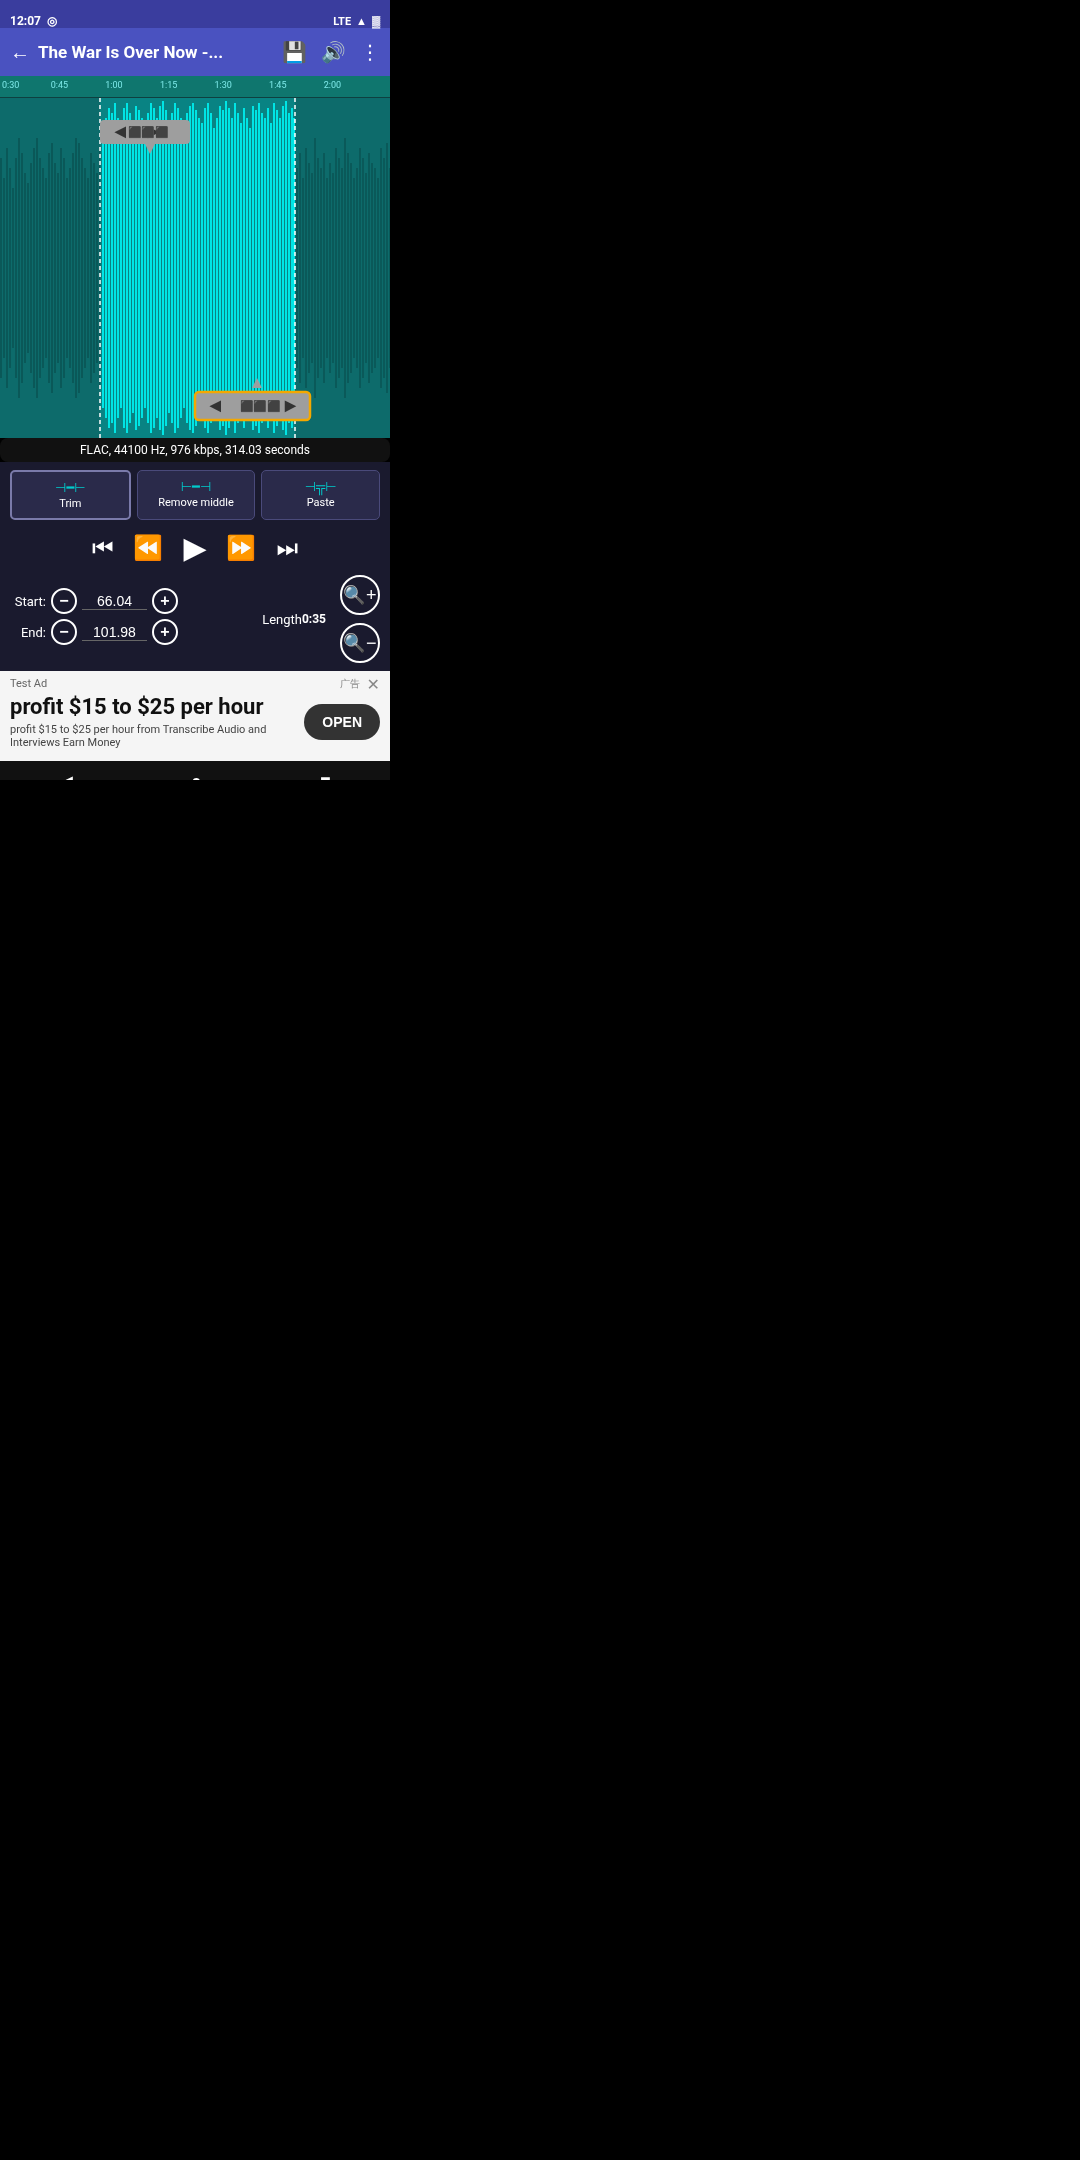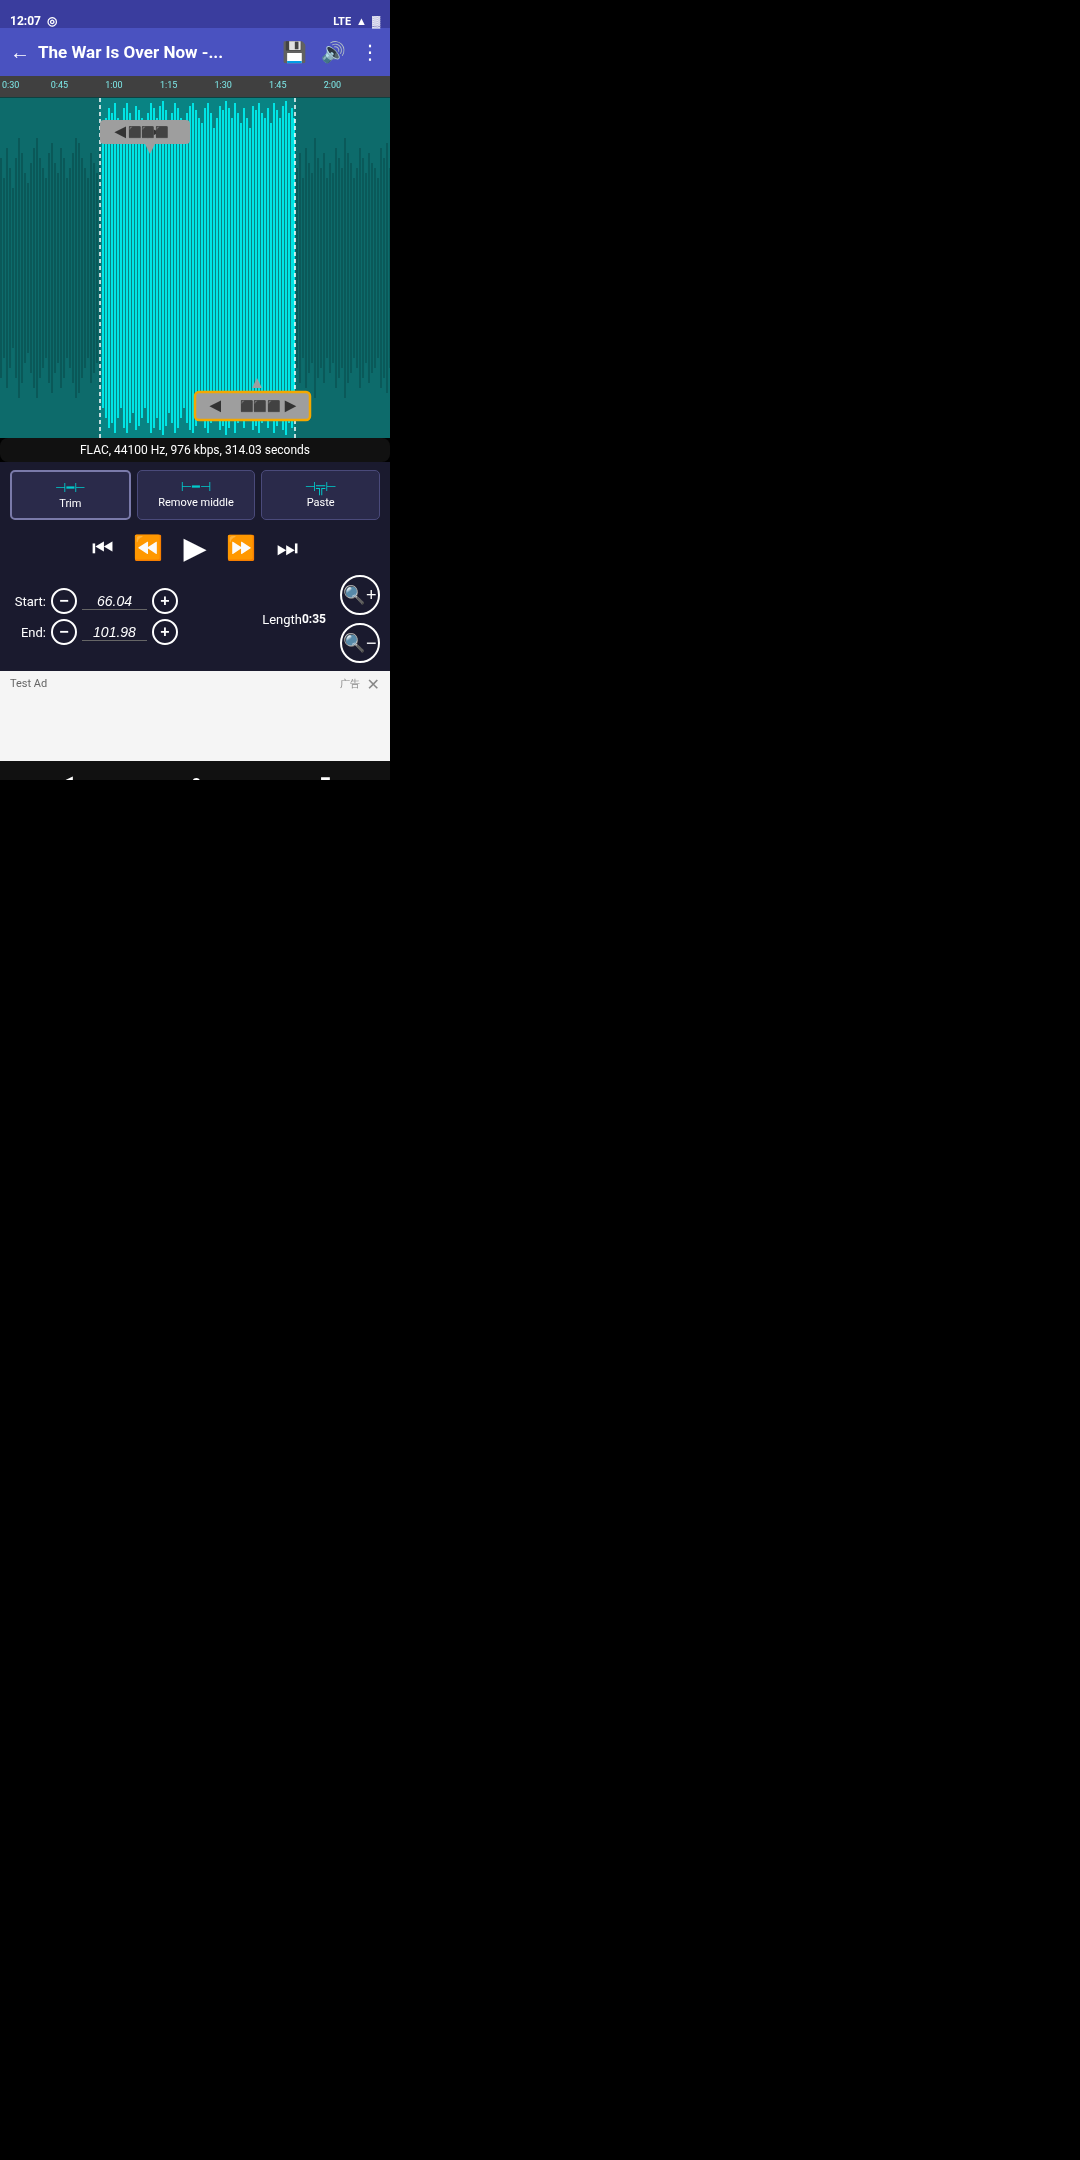--- a/index.html
+++ b/index.html
@@ -45,21 +45,21 @@
       font-weight: bold;
       white-space: nowrap;
       overflow: hidden;
       text-overflow: ellipsis;
     }
     .top-bar-icons { display: flex; align-items: center; gap: 14px; }
     .icon-btn { color: white; cursor: pointer; font-size: 20px; }
 
     
     .timeline-ruler {
-      background: #404040;
+      background: #0f766e;
       height: 22px;
       display: flex;
       align-items: center;
       position: relative;
       overflow: hidden;
       border-bottom: 1px solid #0e4040;
       padding-left: 8px;
     }
     .ruler-tick {
       position: absolute;
@@ -173,21 +173,20 @@
       font-weight: bold;
     }
     .se-value {
       width: 65px;
       text-align: center;
       font-size: 14px;
       color: white;
       background: transparent;
       border: none;
       border-bottom: 1px solid #666;
-      font-style: italic;
     }
     .se-plus {
       width: 26px; height: 26px;
       border-radius: 50%;
       border: 2px solid white;
       color: white;
       display: flex; align-items: center; justify-content: center;
       font-size: 16px; cursor: pointer; background: none;
       font-weight: bold;
     }
@@ -528,19 +527,26 @@
       <button class="zoom-btn">🔍+</button>
       <button class="zoom-btn">🔍−</button>
     </div>
   </div>
 </div>
 
 <div class="ad-banner">
   <div class="ad-test-label">Test Ad</div>
   <span class="ad-label">广告</span>
   <span class="ad-close">✕</span>
+  <div class="ad-content">
+    <div class="ad-text-section">
+      <div class="ad-headline">profit $15 to $25 per hour</div>
+      <div class="ad-body">profit $15 to $25 per hour from Transcribe Audio and Interviews Earn Money</div>
+    </div>
+    <button class="ad-open-btn">OPEN</button>
+  </div>
 </div>
 
 <div class="bottom-nav">
   <span class="nav-btn">◀</span>
   <span class="nav-btn">●</span>
   <span class="nav-btn">■</span>
 </div>
 
 </body></html>

